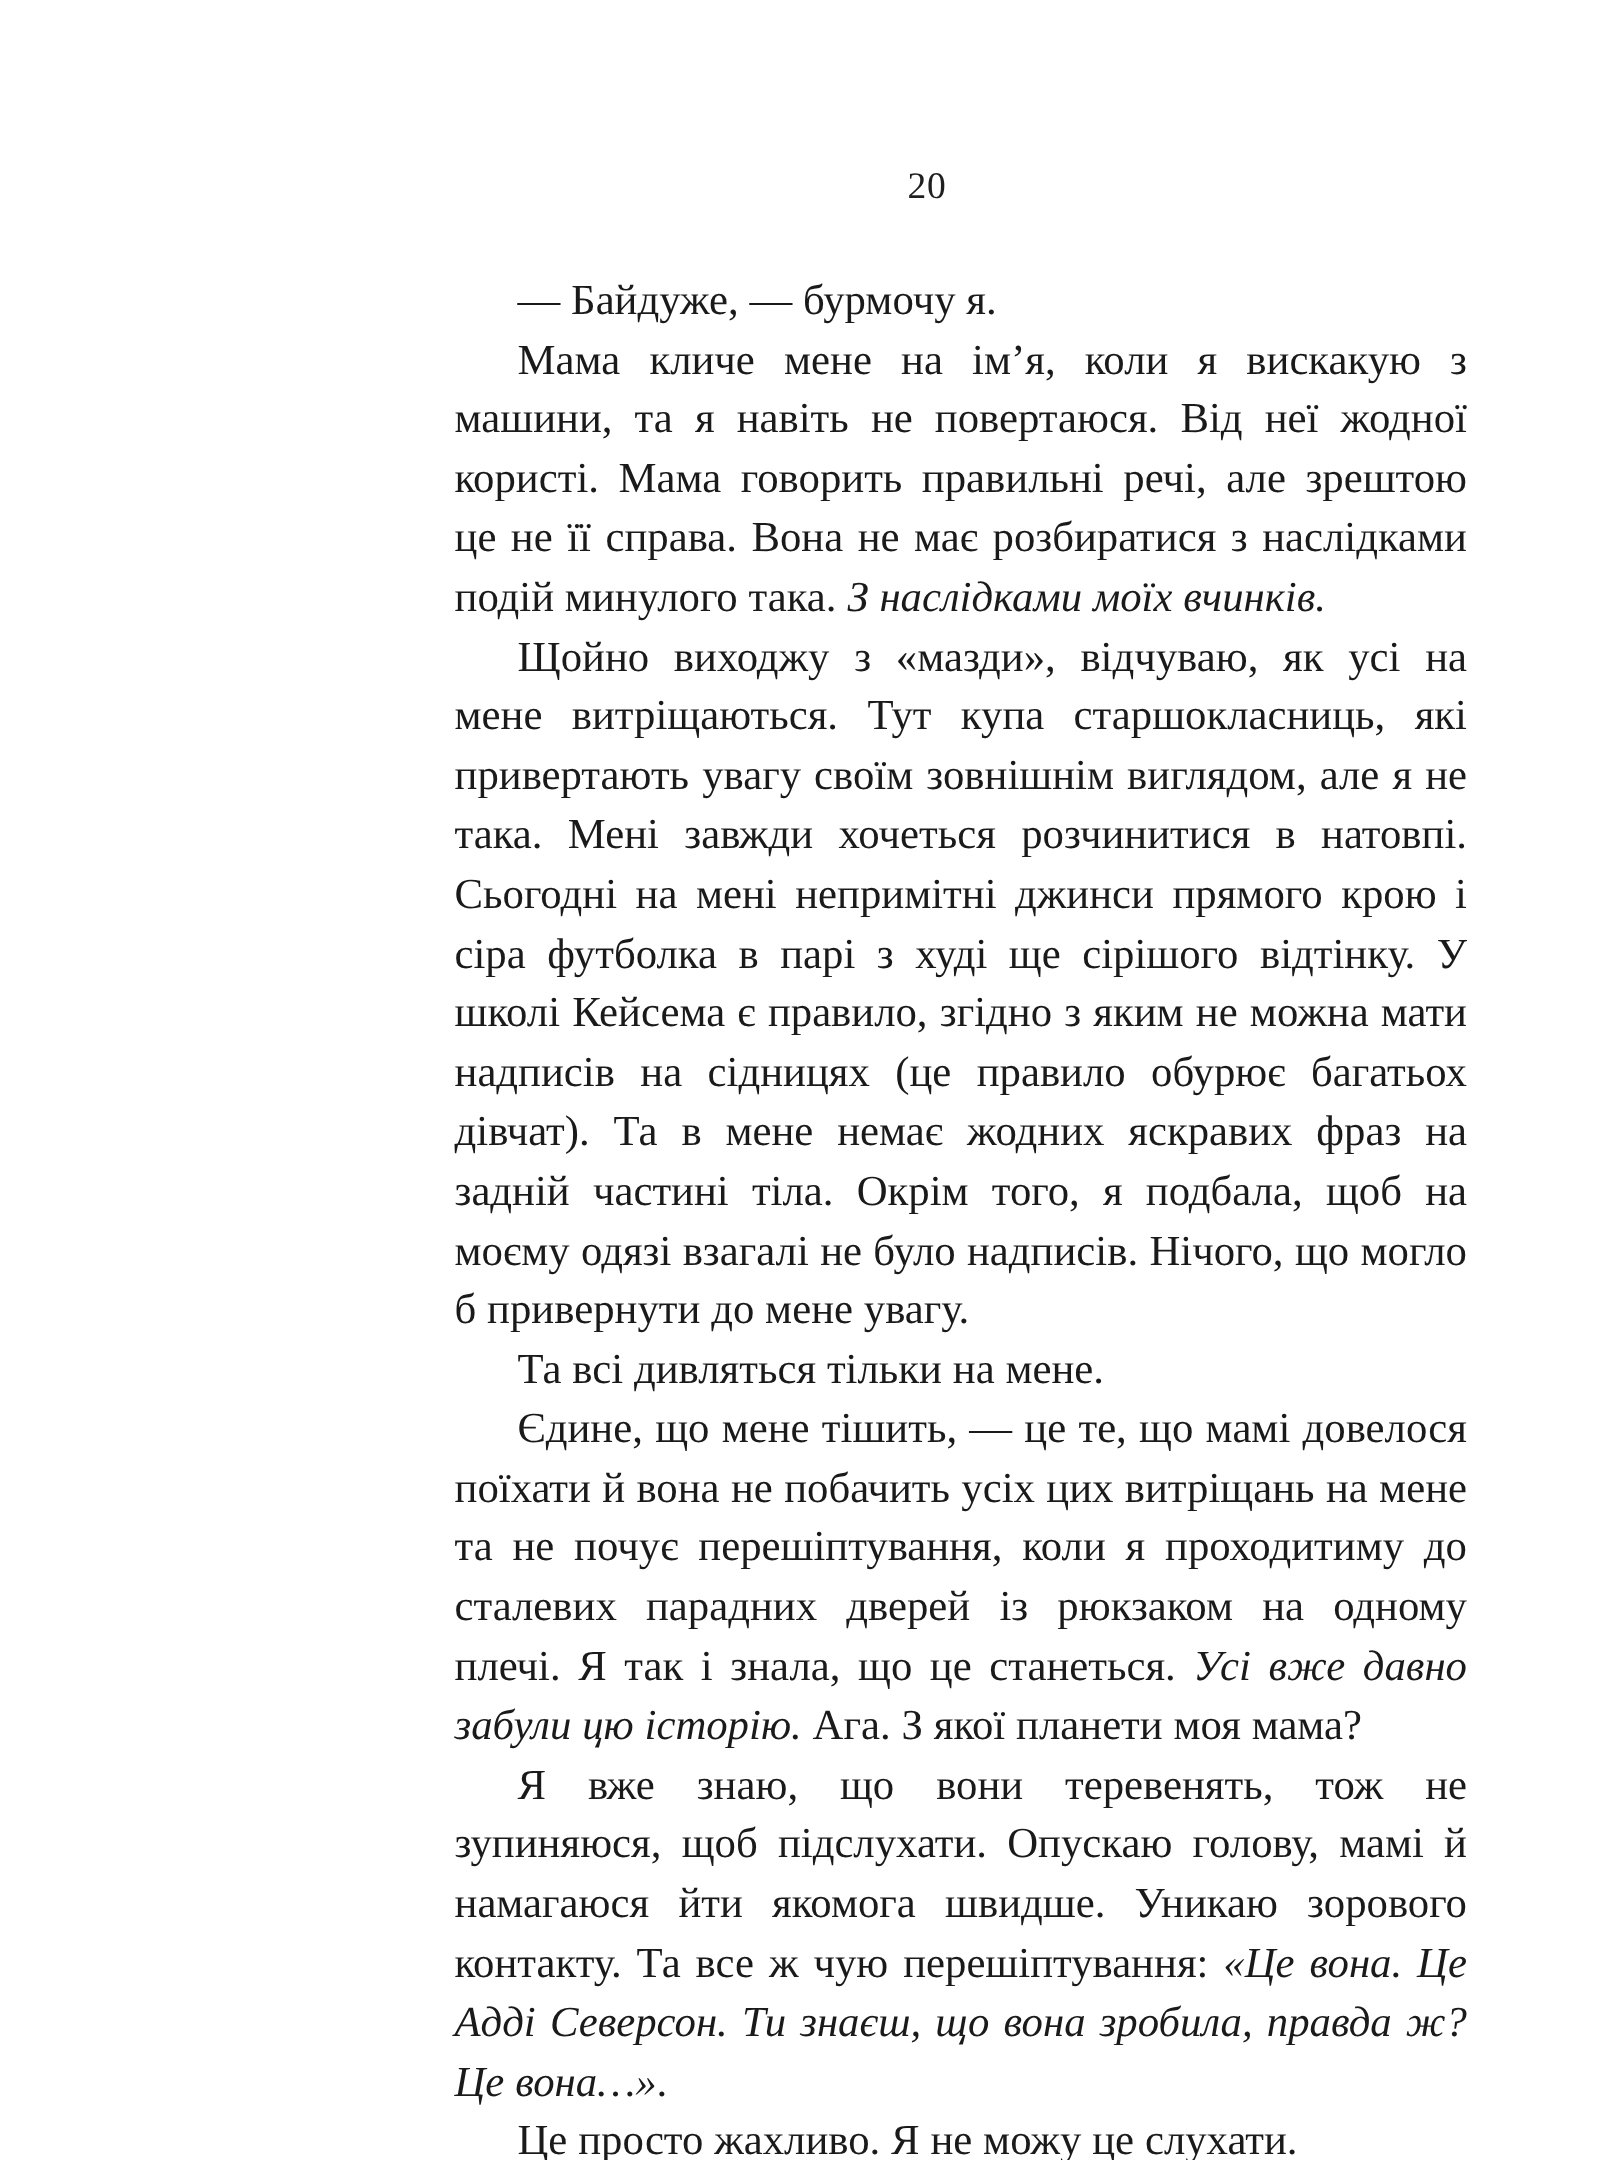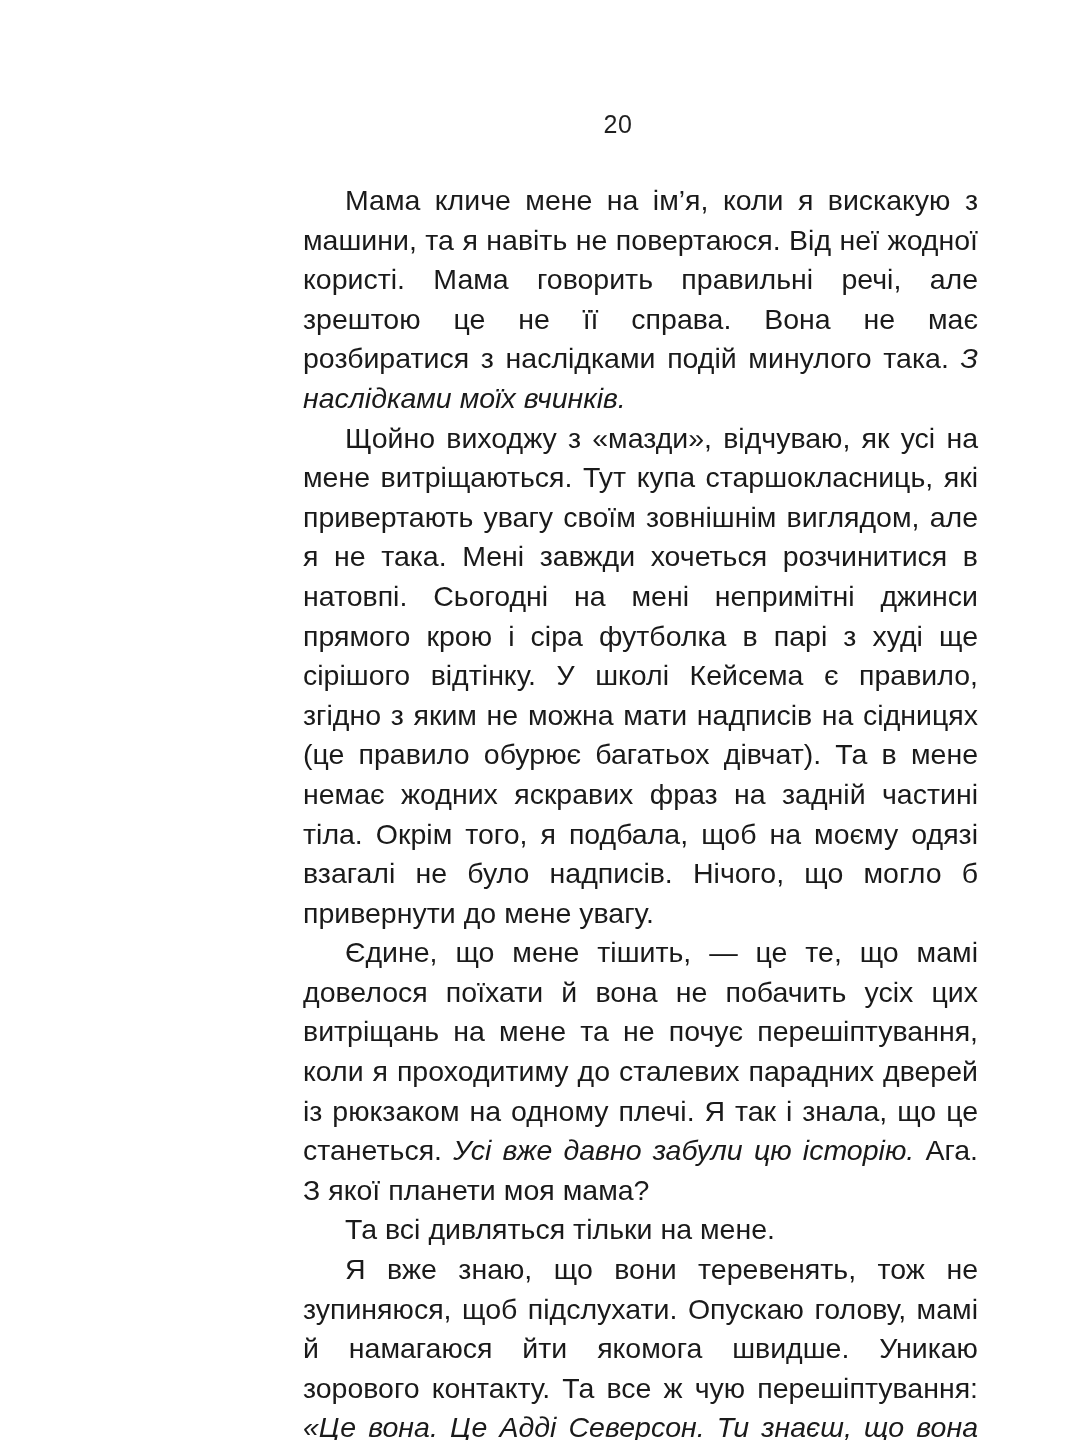--- a/index.html
+++ b/index.html
@@ -7,21 +7,21 @@
     padding: 0;
     background: #ffffff;
   }
   .page {
     position: relative;
     width: 924px;
     height: 1440px;
     background: #ffffff;
     margin: 0 auto;
     overflow: hidden;
-    font-family: Liberation Sans, sans-serif;
+    font-family: Liberation Serif, serif;
     color: #1a1a1a;
   }
   .folio {
     position: absolute;
     top: 112px;
     left: 0;
     width: 1080px;
     text-align: center;
     font-size: 25px;
     line-height: 1;
@@ -53,22 +53,23 @@
   .para { word-spacing: 0.1px; }
 </style>
 </head>
 <body>
 
 <div class="page" style="background: rgb(255, 255, 255); color: rgb(26, 26, 26);">
 
   <div class="folio">20</div>
 
   <div class="textblock">
+    <p class="para"><span>— Байдуже, — бурмочу я.</span></p>
     <p class="para"><span>Мама кличе мене на ім’я, коли я вискакую з машини, та я навіть не повертаюся. Від неї жодної користі. Мама говорить правильні речі, але зрештою це не її справа. Вона не має розбиратися з наслідками подій минулого така. </span><span class="ital">З наслідками моїх вчинків.</span></p>
     <p class="para"><span>Щойно виходжу з «мазди», відчуваю, як усі на мене витріщаються. Тут купа старшокласниць, які привертають увагу своїм зовнішнім виглядом, але я не така. Мені завжди хочеться розчинитися в натовпі. Сьогодні на мені непримітні джинси прямого крою і сіра футболка в парі з худі ще сірішого відтінку. У школі Кейсема є правило, згідно з яким не можна мати надписів на сідницях (це правило обурює багатьох дівчат). Та в мене немає жодних яскравих фраз на задній частині тіла. Окрім того, я подбала, щоб на моєму одязі взагалі не було надписів. Нічого, що могло б привернути до мене увагу.</span></p>
+    <p class="para"><span>Та всі дивляться тільки на мене.</span></p>
     <p class="para"><span>Єдине, що мене тішить, — це те, що мамі довелося поїхати й вона не побачить усіх цих витріщань на мене та не почує перешіптування, коли я проходитиму до сталевих парадних дверей із рюкзаком на одному плечі. Я так і знала, що це станеться. </span><span class="ital">Усі вже давно забули цю історію.</span><span> Ага. З якої планети моя мама?</span></p>
-    <p class="para"><span>Та всі дивляться тільки на мене.</span></p>
     <p class="para"><span>Я вже знаю, що вони теревенять, тож не зупиняюся, щоб підслухати. Опускаю голову, мамі й намагаюся йти якомога швидше. Уникаю зорового контакту. Та все ж чую перешіптування: </span><span class="ital">«Це вона. Це Адді Северсон. Ти знаєш, що вона зробила, правда ж? Це вона…»</span><span>.</span></p>
     <p class="para"><span>Це просто жахливо. Я не можу це слухати.</span></p>
 
   </div>
 
 </div>
 
 </body></html>

